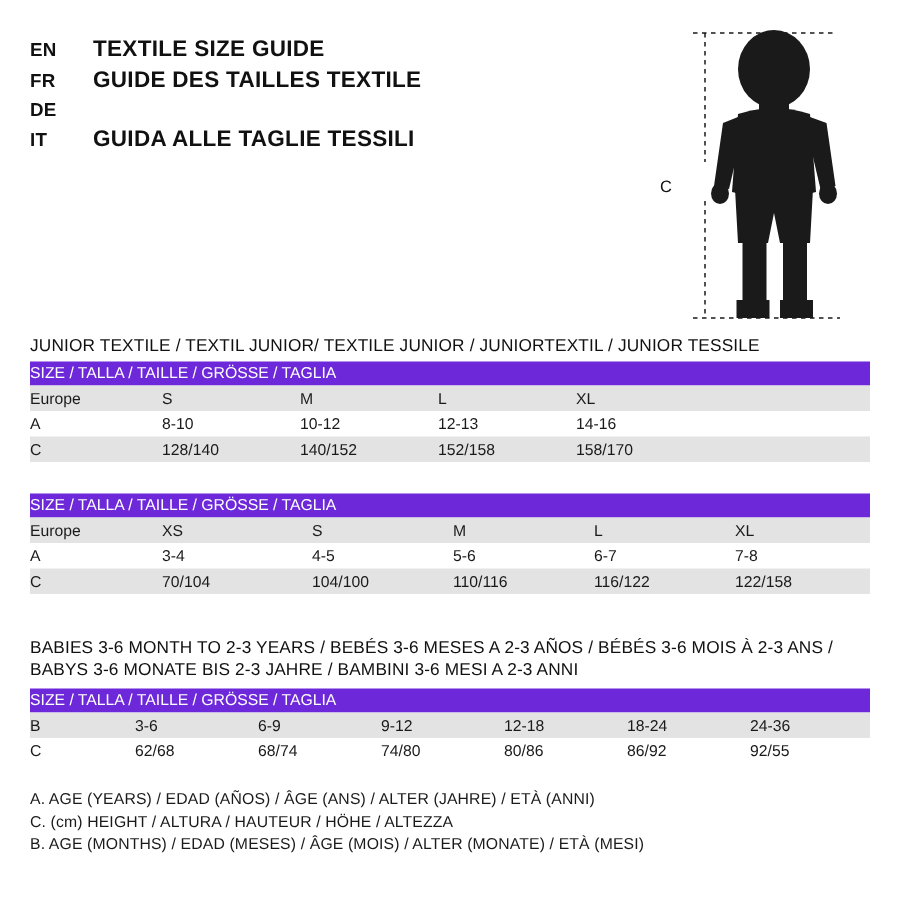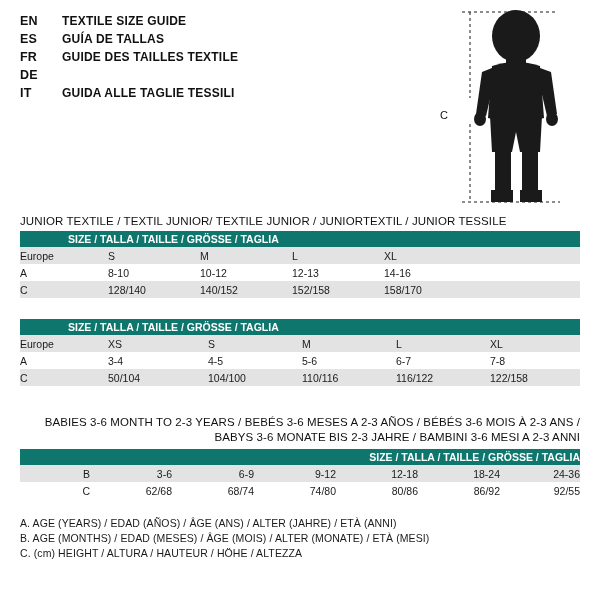--- a/index.html
+++ b/index.html
@@ -12,20 +12,21 @@
     background: #ffffff;
     font-family: "Liberation Sans", sans-serif;
     color: #1a1a1a;
     overflow: hidden;
   }
   .page {
     position: relative;
     width: 600px;
     height: 424px;
     box-sizing: border-box;
+    margin-top: 10px;
   }
 
   
   .header {
     position: absolute;
     left: 20px;
     top: 14px;
     width: 420px;
   }
   .hdr-row {
@@ -34,21 +35,21 @@
     margin-bottom: 4px;
   }
   .hdr-lang {
     width: 42px;
     font-size: 12.5px;
     font-weight: bold;
     letter-spacing: 0.2px;
     color: #111;
   }
   .hdr-text {
-    font-size: 12px;
+    font-size: 15px;
     font-weight: bold;
     letter-spacing: 0.2px;
     color: #111;
     text-align: right;
   }
 
   
   .figure {
     position: absolute;
     left: 440px;
@@ -85,66 +86,61 @@
     margin-top: 4px;
   }
   table.sizes td {
     font-size: 10.5px;
     color: #1a1a1a;
     padding: 0;
     height: 17px;
     vertical-align: middle;
   }
   tr.band td {
-    background: #0f766e;
+    background: #6d28d9;
     color: #ffffff;
-    font-weight: bold;
+    font-weight: normal;
     font-size: 10.5px;
     height: 16px;
-    padding-left: 48px;
   }
   tr.shade td {
     background: #e3e3e3;
   }
   tr.plain td {
     background: #ffffff;
   }
   td.pad {
     padding-left: 6px;
   }
   .band-label {
     padding-left: 6px;
   }
 
   
   #sec-junior { position: absolute; left: 20px; top: 215px; }
   #sec-children { position: absolute; left: 20px; top: 315px; }
-  #sec-babies { position: absolute; left: 20px; top: 415px; text-align: right; }
+  #sec-babies { position: absolute; left: 20px; top: 415px; }
   #legend { position: absolute; left: 20px; top: 516px; }
 
   .legend-line {
     font-size: 10.5px;
     color: #1a1a1a;
     line-height: 15px;
     letter-spacing: 0.1px;
   }
 </style>
 </head>
 <body>
 
 <div class="page">
 
   <div class="header">
     <div class="hdr-row">
       <div class="hdr-lang">EN</div>
       <div class="hdr-text">TEXTILE SIZE GUIDE</div>
-    </div>
-    <div class="hdr-row">
-      <div class="hdr-lang">ES</div>
-      <div class="hdr-text">GUÍA DE TALLAS</div>
     </div>
     <div class="hdr-row">
       <div class="hdr-lang">FR</div>
       <div class="hdr-text">GUIDE DES TAILLES TEXTILE</div>
     </div>
     <div class="hdr-row">
       <div class="hdr-lang">DE</div>
     </div>
     <div class="hdr-row">
       <div class="hdr-lang">IT</div>
@@ -251,21 +247,21 @@
         <tr class="plain">
           <td class="pad">A</td>
           <td>3-4</td>
           <td>4-5</td>
           <td>5-6</td>
           <td>6-7</td>
           <td>7-8</td>
         </tr>
         <tr class="shade">
           <td class="pad">C</td>
-          <td>50/104</td>
+          <td>70/104</td>
           <td>104/100</td>
           <td>110/116</td>
           <td>116/122</td>
           <td>122/158</td>
         </tr>
       </tbody>
     </table>
   </div>
 
   <div id="sec-babies">
@@ -302,17 +298,17 @@
           <td>80/86</td>
           <td>86/92</td>
           <td>92/55</td>
         </tr>
       </tbody>
     </table>
   </div>
 
   <div id="legend">
     <div class="legend-line">A. AGE (YEARS) / EDAD (AÑOS) / ÂGE (ANS) / ALTER (JAHRE) / ETÀ (ANNI)</div>
+    <div class="legend-line">C. (cm) HEIGHT / ALTURA / HAUTEUR / HÖHE / ALTEZZA</div>
     <div class="legend-line">B. AGE (MONTHS) / EDAD (MESES) / ÂGE (MOIS) / ALTER (MONATE) / ETÀ (MESI)</div>
-    <div class="legend-line">C. (cm) HEIGHT / ALTURA / HAUTEUR / HÖHE / ALTEZZA</div>
   </div>
 
 </div>
 
 </body></html>

